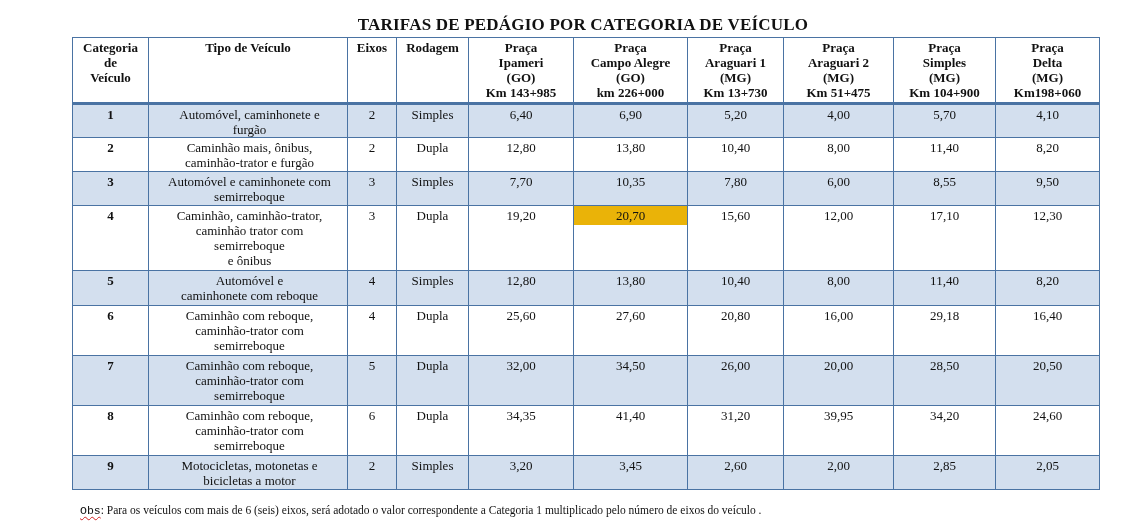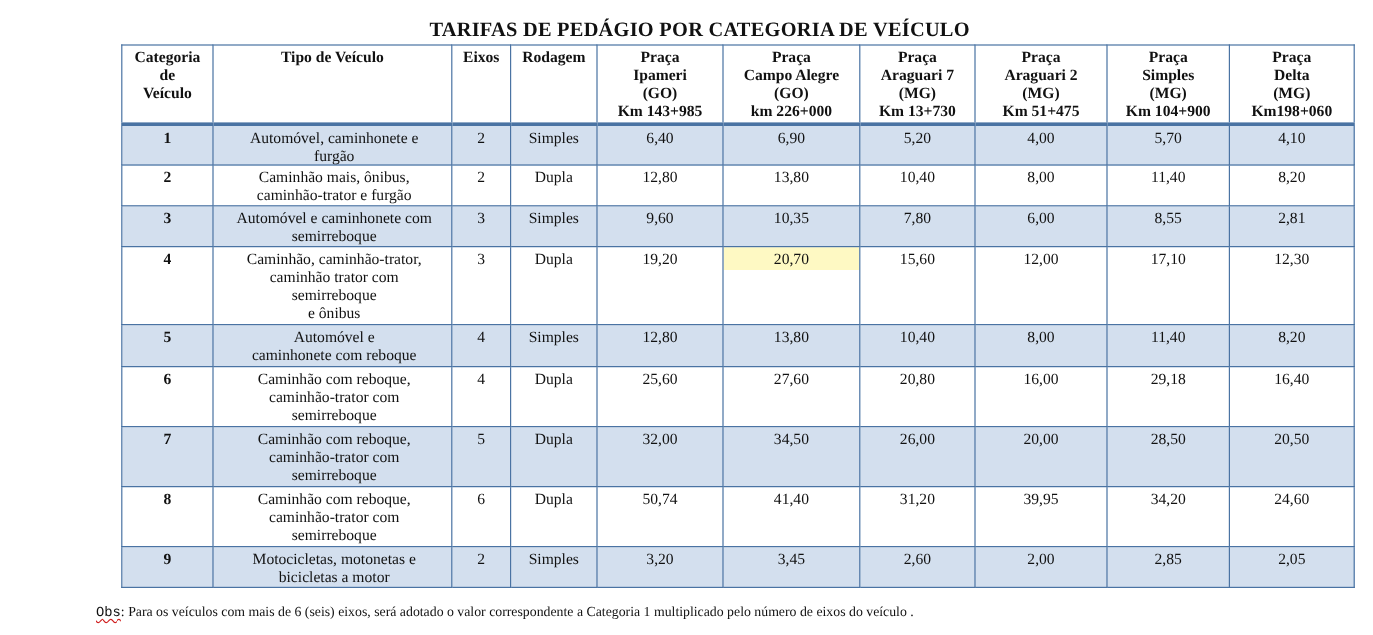--- a/index.html
+++ b/index.html
@@ -2,29 +2,29 @@
 <html><head>
   <meta charset="utf-8">
   <style>
     html, body { margin: 0; padding: 0; background: #ffffff; }
     body { width: 1144px; height: 529px; position: relative; overflow: hidden;
            font-family: "Liberation Serif", "DejaVu Serif", serif; color: #111; }
     .title { position: absolute; left: 0; width: 1144px; top: 15px; text-align: center;
              font-weight: bold; font-size: 17px; letter-spacing: 0.2px; }
     .title span { position: relative; left: 11px; }
     table { position: absolute; left: 72px; top: 37px; border-collapse: collapse;
-            table-layout: fixed; width: 1027px; font-size: 13px; margin-left: 29px; }
+            table-layout: fixed; width: 1027px; font-size: 13px; }
     th, td { border: 1px solid #4a73a3; padding: 0 3px; vertical-align: top; line-height: 15px; }
     th { font-weight: bold; text-align: center; padding-top: 2px; background: #fff;
          border-bottom: 3px solid #4a73a3; }
     td { text-align: center; padding-top: 2px; }
     td.tipo { text-align: center; padding-left: 6px; }
     td.cat { font-weight: bold; }
     tr.shade td { background: #d3dfee; }
-    td .hl { display: block; background: #fef9c3; margin: -2px -3px 0 -3px; padding-top: 2px; padding-bottom: 2px; }
+    td .hl { display: block; background: #eab308; margin: -2px -3px 0 -3px; padding-top: 2px; padding-bottom: 2px; }
     .obs { position: absolute; left: 80px; top: 504px; font-size: 11.5px; white-space: nowrap; }
     .obs .obs-label { text-decoration: underline wavy #d02020; text-decoration-thickness: 1px; text-underline-offset: 2px; font-family: Liberation Mono, monospace; }
   </style>
 </head>
 <body>
 
 <div class="title"><span>TARIFAS DE PEDÁGIO POR CATEGORIA DE VEÍCULO</span></div>
 
 <table>
   <colgroup>
@@ -56,21 +56,21 @@
           <div>Km 143+985</div>
         </th>
       <th>
           <div>Praça</div>
           <div>Campo Alegre</div>
           <div>(GO)</div>
           <div>km 226+000</div>
         </th>
       <th>
           <div>Praça</div>
-          <div>Araguari 7</div>
+          <div>Araguari 1</div>
           <div>(MG)</div>
           <div>Km 13+730</div>
         </th>
       <th>
           <div>Praça</div>
           <div>Araguari 2</div>
           <div>(MG)</div>
           <div>Km 51+475</div>
         </th>
       <th>
@@ -119,26 +119,26 @@
         <td>8,20</td>
       </tr>
       <tr class="shade" style="height: 34px;">
         <td class="cat">3</td>
         <td class="tipo">
           <div>Automóvel e caminhonete com</div>
           <div>semirreboque</div>
         </td>
         <td>3</td>
         <td>Simples</td>
-        <td>9,60</td>
+        <td>7,70</td>
         <td>10,35</td>
         <td>7,80</td>
         <td>6,00</td>
         <td>8,55</td>
-        <td>2,81</td>
+        <td>9,50</td>
       </tr>
       <tr style="height: 65px;">
         <td class="cat">4</td>
         <td class="tipo">
           <div>Caminhão, caminhão-trator,</div>
           <div>caminhão trator com</div>
           <div>semirreboque</div>
           <div>e ônibus</div>
         </td>
         <td>3</td>
@@ -201,21 +201,21 @@
       </tr>
       <tr style="height: 50px;">
         <td class="cat">8</td>
         <td class="tipo">
           <div>Caminhão com reboque,</div>
           <div>caminhão-trator com</div>
           <div>semirreboque</div>
         </td>
         <td>6</td>
         <td>Dupla</td>
-        <td>50,74</td>
+        <td>34,35</td>
         <td>41,40</td>
         <td>31,20</td>
         <td>39,95</td>
         <td>34,20</td>
         <td>24,60</td>
       </tr>
       <tr class="shade" style="height: 34px;">
         <td class="cat">9</td>
         <td class="tipo">
           <div>Motocicletas, motonetas e</div>

